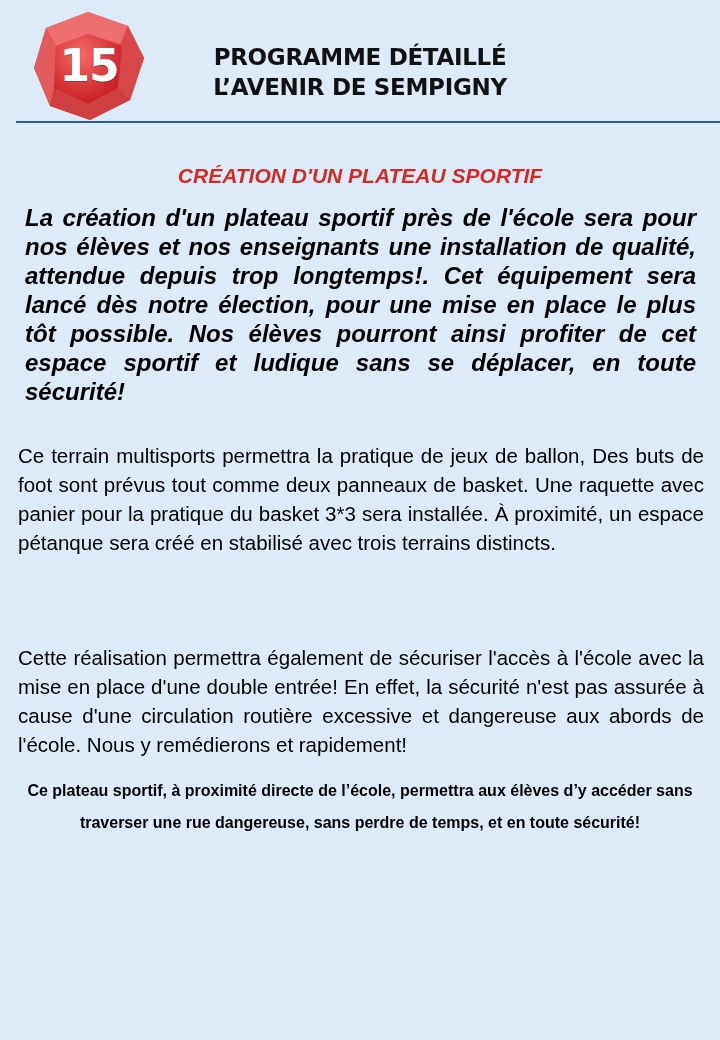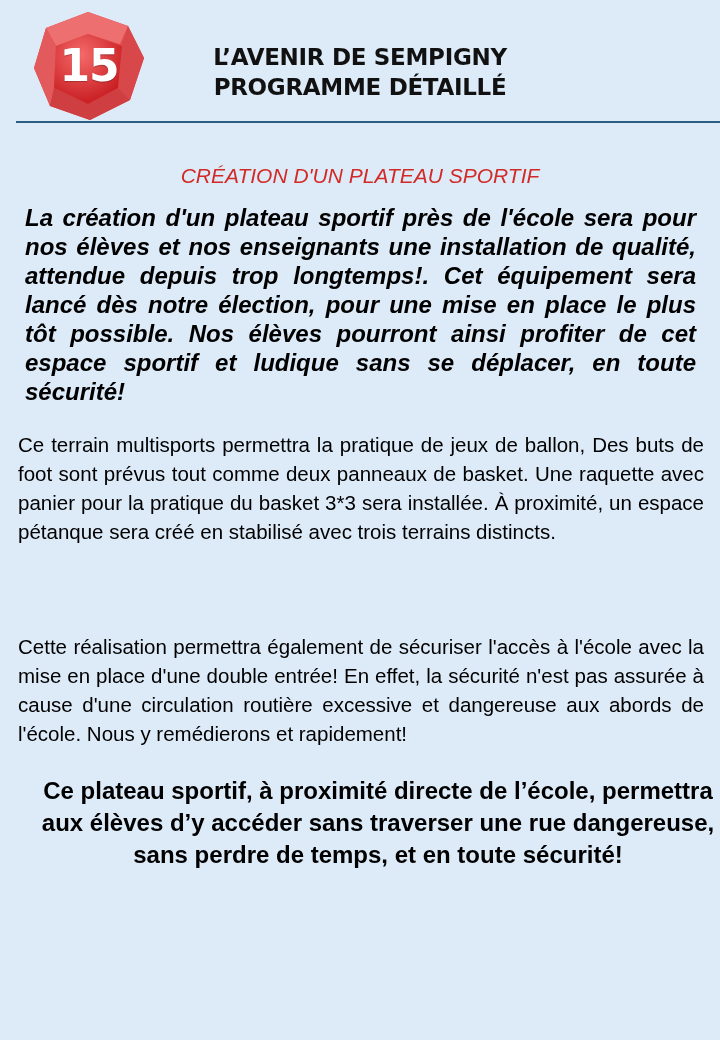--- a/index.html
+++ b/index.html
@@ -25,37 +25,37 @@
       text-align: center; font-weight: bold; font-size: 23px; line-height: 30px;
       font-family: "DejaVu Sans", sans-serif; letter-spacing: -0.3px;
       color: #111;
     }
     .header-rule {
       position: absolute; left: 16px; right: 0; top: 121px; height: 2px;
       background: #2B5E80;
     }
     .section-title {
       position: absolute; left: 0; right: 0; top: 164px;
-      text-align: center; color: #D12A27; font-weight: normal; font-style: italic;
+      text-align: center; color: #D12A27; font-weight: bold; font-style: italic;
       font-size: 21px;
     }
     .intro {
       position: absolute; left: 25px; width: 671px; top: 203px;
       font-weight: bold; font-style: italic; font-size: 24px; line-height: 29px;
       text-align: justify;
     }
     .para {
       position: absolute; left: 18px; width: 686px;
-      font-size: 20.5px; line-height: 29px; text-align: justify;
+      font-size: 20.5px; line-height: 29px; text-align: justify; margin-top: 11px;
     }
     .p1 { top: 430px; }
     .p2 { top: 632px; }
     .conclusion {
       position: absolute; left: 20px; width: 680px; top: 775px;
-      text-align: center; font-weight: bold; font-size: 24px; line-height: 32px; margin-left: 18px;
+      text-align: center; font-weight: bold; font-size: 16px; line-height: 32px;
     }
   </style>
 </head>
 <body>
 
 <div class="badge">
   <svg viewBox="0 0 118 116">
     <defs>
       <radialGradient id="g1" cx="40%" cy="30%" r="70%">
         <stop offset="0%" stop-color="#F56A6A"></stop>
@@ -66,22 +66,22 @@
     <polygon points="58,6 98,20 90,38 58,28 26,40 16,22" fill="#EE6F70"></polygon>
     <polygon points="98,20 114,52 100,94 88,82 92,40" fill="#D8474A"></polygon>
     <polygon points="4,62 16,22 26,40 24,82 20,100" fill="#E25A5C"></polygon>
     <polygon points="20,100 24,82 58,98 88,82 100,94 60,114" fill="#CF3F42"></polygon>
     <polygon points="26,40 58,28 92,40 88,82 58,98 24,82" fill="url(#g1)"></polygon>
   </svg>
   <div class="badge-num">15</div>
 </div>
 
 <div class="header-title">
+  <div>PROGRAMME DÉTAILLÉ</div>
   <div>L’AVENIR DE SEMPIGNY</div>
-  <div>PROGRAMME DÉTAILLÉ</div>
 </div>
 <div class="header-rule"></div>
 
 <div class="section-title">CRÉATION D'UN PLATEAU SPORTIF</div>
 
 <div class="intro">La création d'un plateau sportif près de l'école sera pour nos élèves et nos enseignants une installation de qualité, attendue depuis trop longtemps!. Cet équipement sera lancé dès notre élection, pour une mise en place le plus tôt possible. Nos élèves pourront ainsi profiter de cet espace sportif et ludique sans se déplacer, en toute sécurité!</div>
 
 <div class="para p1">Ce terrain multisports permettra la pratique de jeux de ballon, Des buts de foot sont prévus tout comme deux panneaux de basket. Une raquette avec panier pour la pratique du basket 3*3 sera installée. À proximité, un espace pétanque sera créé en stabilisé avec trois terrains distincts.</div>
 <div class="para p2">Cette réalisation permettra également de sécuriser l'accès à l'école avec la mise en place d'une double entrée! En effet, la sécurité n'est pas assurée à cause d'une circulation routière excessive et dangereuse aux abords de l'école. Nous y remédierons et rapidement!</div>
 

